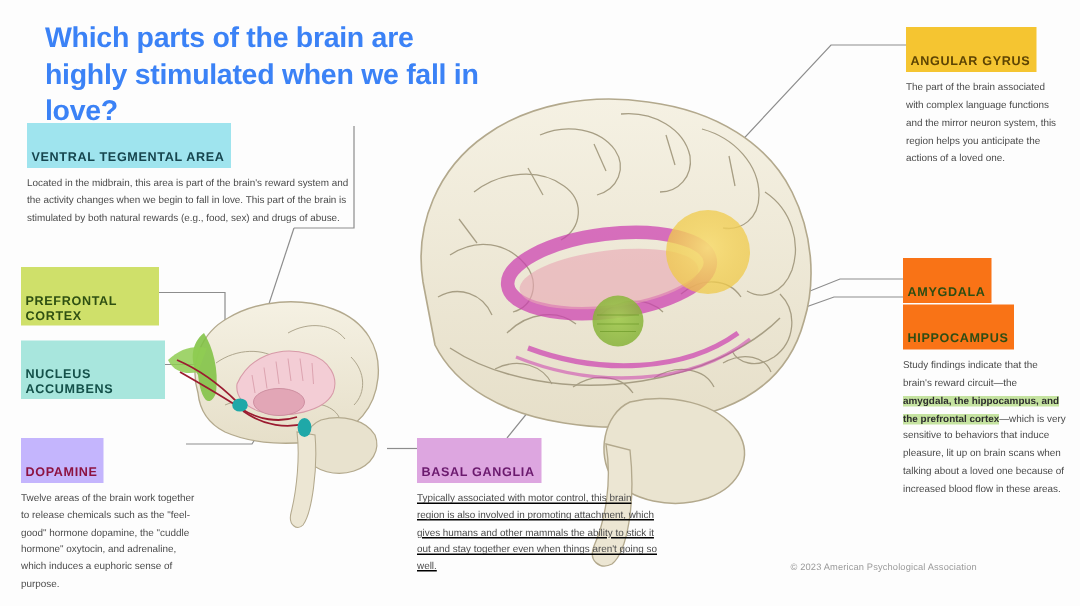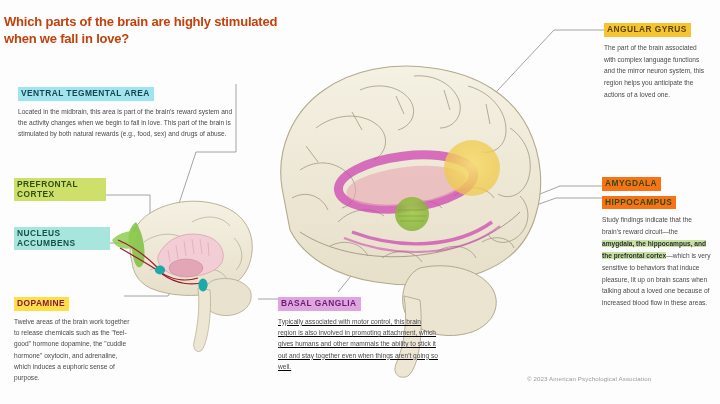--- a/index.html
+++ b/index.html
@@ -7,45 +7,45 @@
     width:720px;height:404px;
     background:#ffffff;
     font-family:"Liberation Sans", sans-serif;
     overflow:hidden;
     position:relative;
   }
   .stage{position:absolute;left:0;top:0;width:720px;height:404px;background:#fdfdfd;}
 
   
   .title{
-    position:absolute;left:4px;top:14px;width:300px;
-    font-size:13px;font-weight:bold;line-height:1.30;
-    color:#c2410c;letter-spacing:-0.2px;
+    position:absolute;left:30px;top:14px;width:300px;
+    font-size:19px;font-weight:bold;line-height:1.30;
+    color:#3b82f6;letter-spacing:-0.2px;
   }
 
   
   .block{position:absolute;}
   .hdr{
     display:inline-block;
     font-size:8.4px;font-weight:bold;letter-spacing:0.45px;
-    padding:2px 4px 2px 3px;line-height:1.15;
+    padding:18px 4px 2px 3px;line-height:1.15;
     white-space:nowrap;
   }
   .hdr.two{white-space:normal;}
   .body{
     font-size:6.6px;line-height:1.72;color:#4a4a4a;
     margin-top:5px;font-family:"Liberation Sans", sans-serif;
   }
   .body.wide{line-height:1.80;}
 
   
   .hl-cyan  {background:#9fe4ee;color:#16454e;}
   .hl-olive {background:#cfe06a;color:#2f5012;}
   .hl-teal  {background:#a8e6dd;color:#14514a;}
-  .hl-pink  {background:#fde047;color:#8d1342;}
+  .hl-pink  {background:#c4b5fd;color:#8d1342;}
   .hl-violet{background:#dda6e0;color:#6b1a6e;}
   .hl-amber {background:#f5c531;color:#5d4403;}
   .hl-green {background:#f97316;color:#2e4d13;}
   .inl-green{background:#c5e3a0;color:#2d2d2d;font-weight:bold;}
 
   
   #b-vta   {left:18px;  top:82px;  width:218px;}
   #b-pfc   {left:14px;  top:178px; width:92px;}
   #b-nacc  {left:14px;  top:227px; width:96px;border-radius:10px;}
   #b-dopa  {left:14px;  top:292px; width:118px;}

